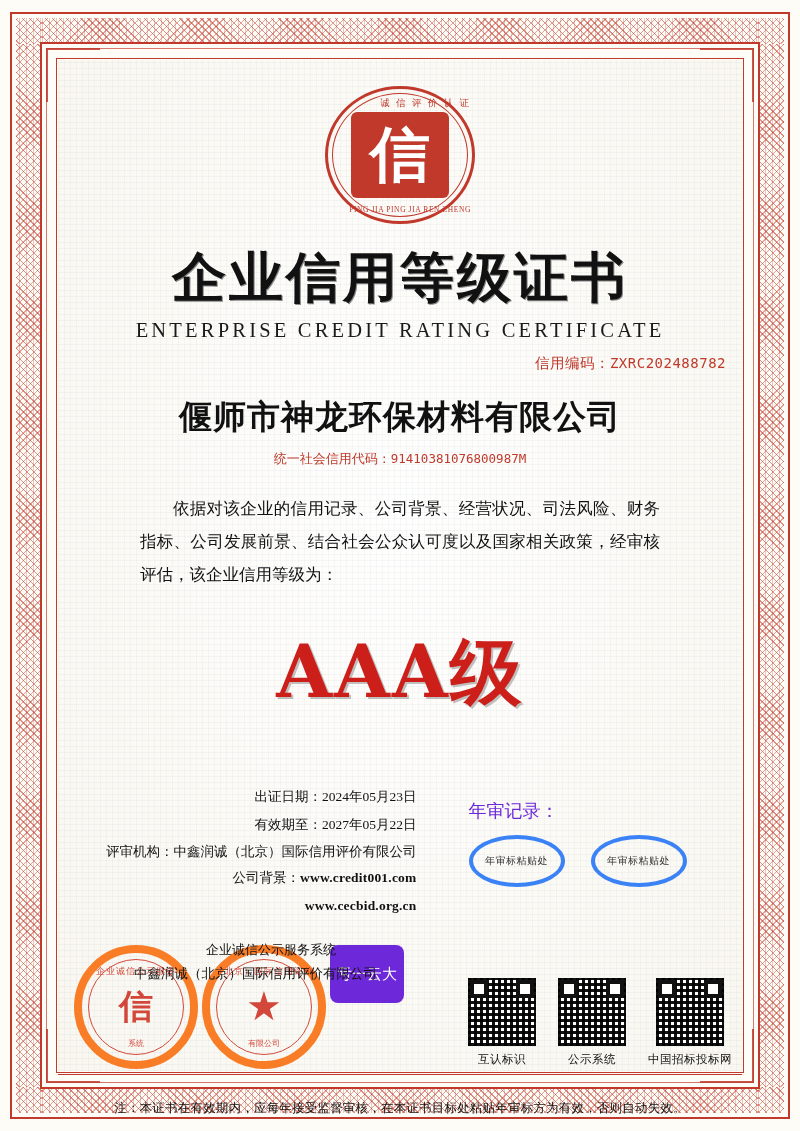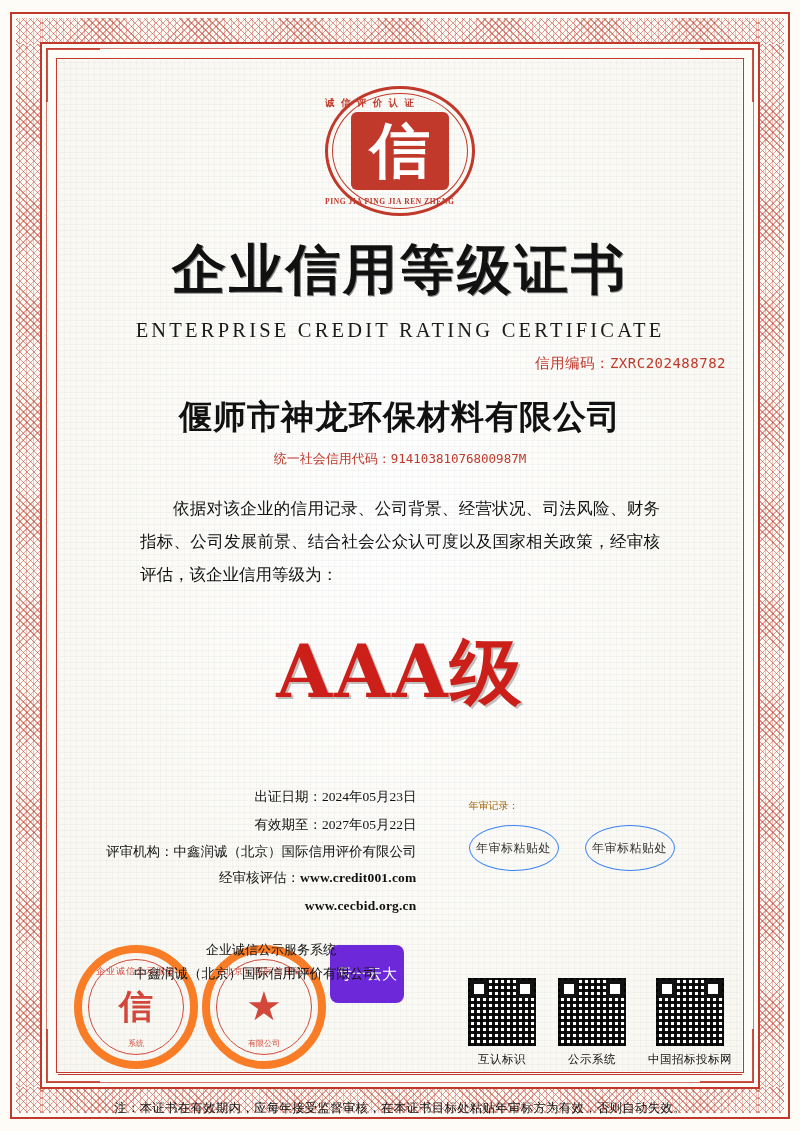--- a/index.html
+++ b/index.html
@@ -125,43 +125,43 @@
   }
   .emblem-char {
     color: #fff;
     font-size: 60px;
     font-weight: bold;
     font-family: "Liberation Serif", serif;
     line-height: 1;
   }
   .emblem-top-text, .emblem-bottom-text {
     position: absolute;
-    left: 0; right: 12px;
-    text-align: left;
+    left: 0; right: 4px;
+    text-align: right;
     color: #c0392b;
     font-size: 9.5px;
     letter-spacing: 2px;
-    font-weight: bold;
+    font-weight: normal;
   }
   .emblem-top-text { top: 11px; }
   .emblem-bottom-text { bottom: 10px; font-size: 7.5px; letter-spacing: 0.6px; }
 
   
   .title-cn {
     margin-top: 18px;
     font-size: 54px;
     font-weight: bold;
     letter-spacing: 3px;
     color: #111111;
     font-family: "DejaVu Sans", sans-serif;
     text-shadow: 1px 1px 0 #8a8a8a;
     white-space: nowrap;
   }
   .title-en {
-    margin-top: 12px;
+    margin-top: 4px;
     font-size: 20.5px;
     letter-spacing: 3.2px;
     color: #1a1a1a;
     font-family: "Liberation Serif", serif;
     white-space: nowrap;
   }
 
   .credit-code-line {
     align-self: flex-end;
     margin-top: 12px;
@@ -240,32 +240,32 @@
     font-weight: bold;
     letter-spacing: 0.2px;
   }
   .details-left .url-indent { padding-left: 64px; }
 
   .annual-review {
     margin-left: 52px;
     margin-top: 16px;
   }
   .annual-review-label {
-    font-size: 10px;
-    color: #a16207;
+    font-size: 18px;
+    color: #6d28d9;
     font-family: "DejaVu Sans", sans-serif;
     margin-bottom: 12px;
   }
   .stamp-slots { display: flex; gap: 26px; }
   .stamp-slot {
     width: 88px; height: 44px;
-    border: 1px solid #3b82f6;
+    border: 4px solid #3b82f6;
     border-radius: 50%;
     display: flex; align-items: center; justify-content: center;
-    font-size: 12px;
+    font-size: 10px;
     color: #333;
     font-family: Liberation Mono, monospace;
     letter-spacing: 0.5px;
   }
 
   
   .bottom-area {
     margin-top: 26px;
     width: 100%;
     display: flex;
@@ -430,21 +430,21 @@
         <div>
           <span class="k">出证日期：</span><span class="v-serif">2024年05月23日</span>
         </div>
         <div>
           <span class="k">有效期至：</span><span class="v-serif">2027年05月22日</span>
         </div>
         <div>
           <span class="k">评审机构：</span><span>中鑫润诚（北京）国际信用评价有限公司</span>
         </div>
         <div>
-          <span class="k">经审核评估：</span><span class="url">www.credit001.com</span>
+          <span class="k">公司背景：</span><span class="url">www.credit001.com</span>
         </div>
         <div class="url-indent">
           <span class="url">www.cecbid.org.cn</span>
         </div>
       </div>
 
       <div class="annual-review">
         <div class="annual-review-label">年审记录：</div>
         <div class="stamp-slots">
           <div class="stamp-slot">年审标粘贴处</div>

